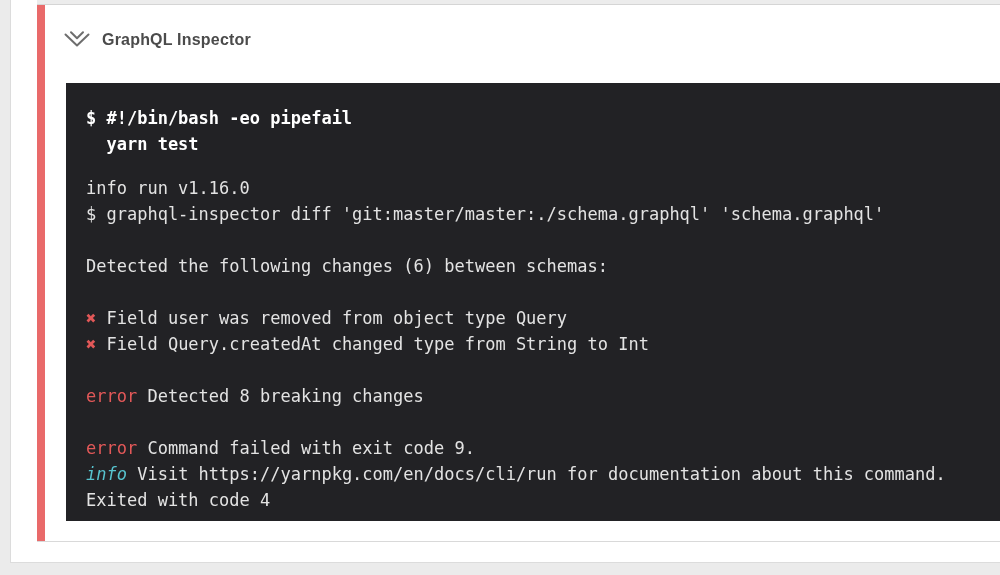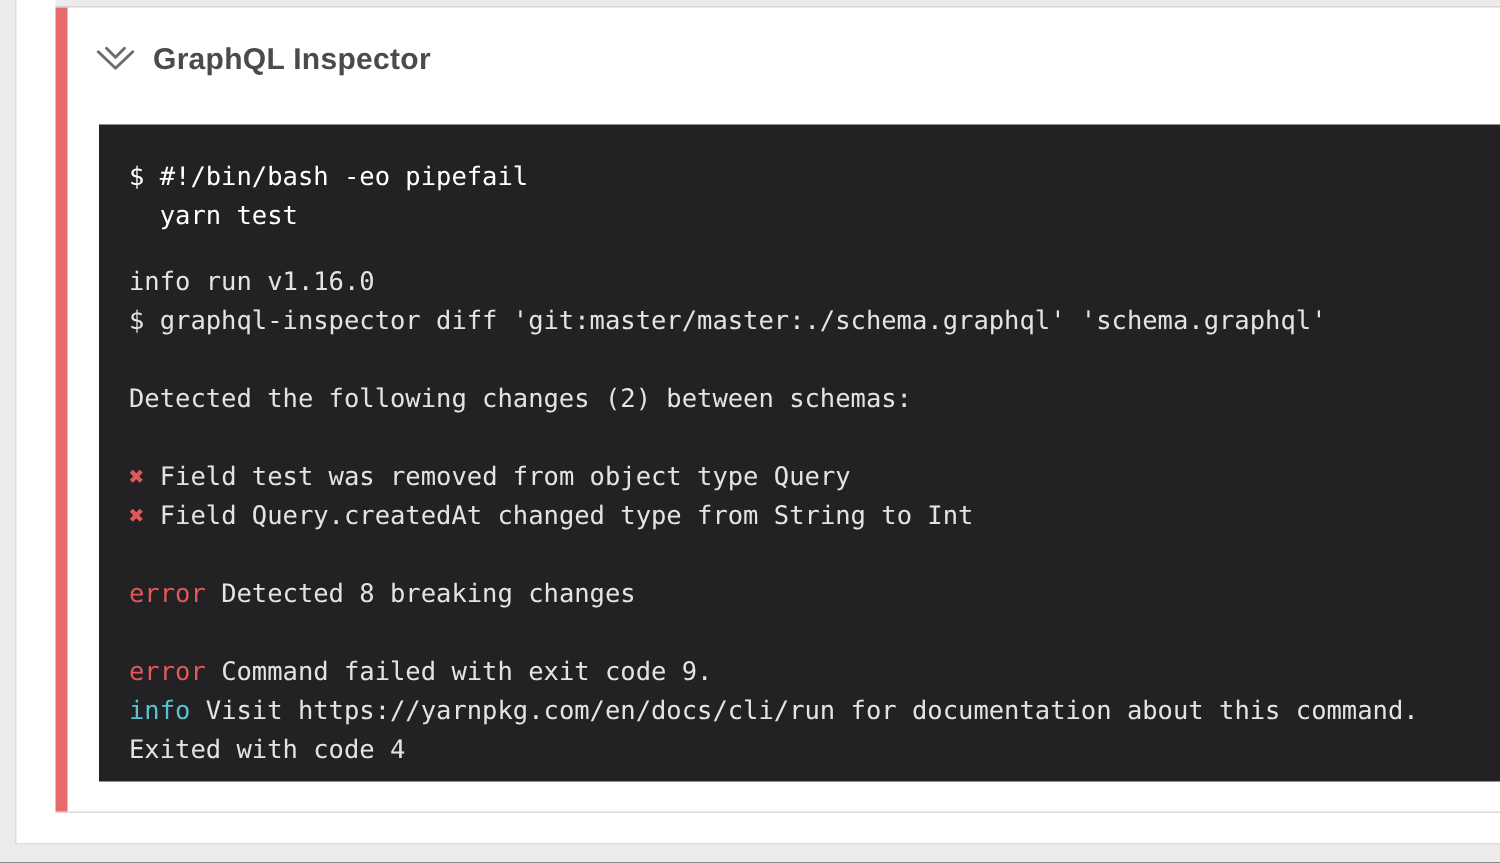--- a/index.html
+++ b/index.html
@@ -26,34 +26,34 @@
   }
   .stripe{
     position:absolute;left:0;top:0;bottom:0;width:8px;background:var(--stripe);
   }
   .step-header{
     margin:22px 0 0 18px;height:26px;display:flex;align-items:center;gap:11px;
     cursor:pointer;width:260px;
   }
   .chev{display:inline-flex;width:28px;height:22px;align-items:center;justify-content:center;}
   .step-title{
-    font-size:20px;font-weight:700;color:var(--title);letter-spacing:.2px;text-align:right;
+    font-size:16px;font-weight:700;color:var(--title);letter-spacing:.2px;text-align:right;
   }
   .terminal{
     margin:30px 0 0 21px;background:var(--term-bg);
     padding:22px 20px 8px 20px;min-height:438px;
   }
   .tline{
     white-space:pre;font-family:"DejaVu Sans Mono",monospace;
     font-size:17px;line-height:26px;
   }
-  .cmd .tline{font-weight:normal;color:var(--cmd-text);}
+  .cmd .tline{font-weight:bold;color:var(--cmd-text);}
   .out{margin-top:18px;color:var(--term-text);}
   .c-red{color:var(--red);}
-  .c-cyan{color:var(--cyan);}
+  .c-cyan{color:var(--cyan);font-style:italic;}
 </style>
 </head>
 <body>
 
 <div class="panel"></div>
 <div class="prev-gap"></div>
 
 <div class="step-card">
   <div class="stripe"></div>
 
@@ -69,23 +69,23 @@
 
   <div class="terminal">
     <div class="cmd">
         <div class="tline">$ #!/bin/bash -eo pipefail</div>
         <div class="tline">  yarn test</div>
       </div>
     <div class="out">
         <div class="tline"><span>info run v1.16.0</span></div>
         <div class="tline"><span>$ graphql-inspector diff 'git:master/master:./schema.graphql' 'schema.graphql'</span></div>
         <div class="tline">&nbsp;</div>
-        <div class="tline"><span>Detected the following changes (2) between schemas:</span></div>
+        <div class="tline"><span>Detected the following changes (6) between schemas:</span></div>
         <div class="tline">&nbsp;</div>
-        <div class="tline"><span class="c-red">✖</span><span> Field test was removed from object type Query</span></div>
+        <div class="tline"><span class="c-red">✖</span><span> Field user was removed from object type Query</span></div>
         <div class="tline"><span class="c-red">✖</span><span> Field Query.createdAt changed type from String to Int</span></div>
         <div class="tline">&nbsp;</div>
         <div class="tline"><span class="c-red">error</span><span> Detected 8 breaking changes</span></div>
         <div class="tline">&nbsp;</div>
         <div class="tline"><span class="c-red">error</span><span> Command failed with exit code 9.</span></div>
         <div class="tline"><span class="c-cyan">info</span><span> Visit https://yarnpkg.com/en/docs/cli/run for documentation about this command.</span></div>
         <div class="tline"><span>Exited with code 4</span></div>
       </div>
   </div>
 </div>

